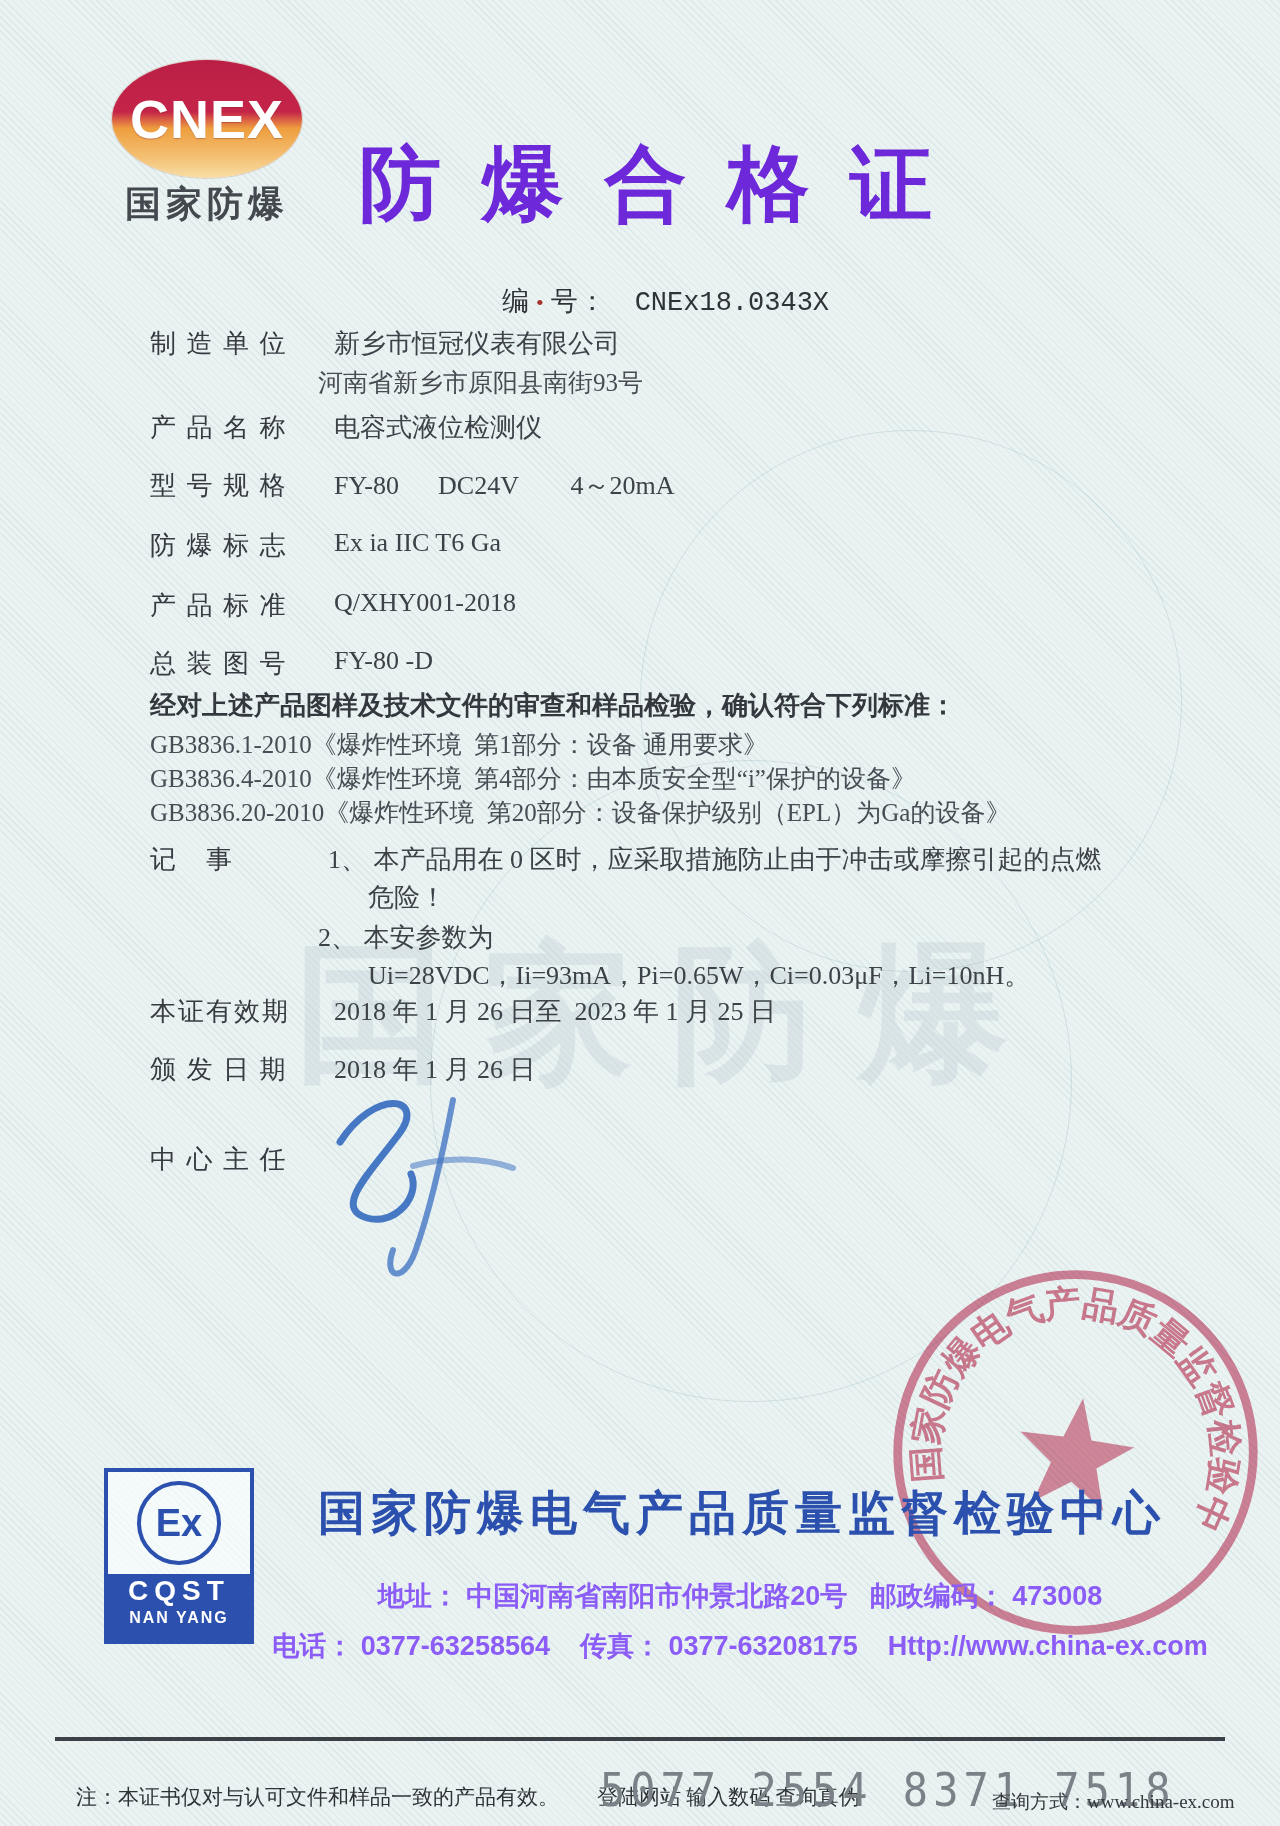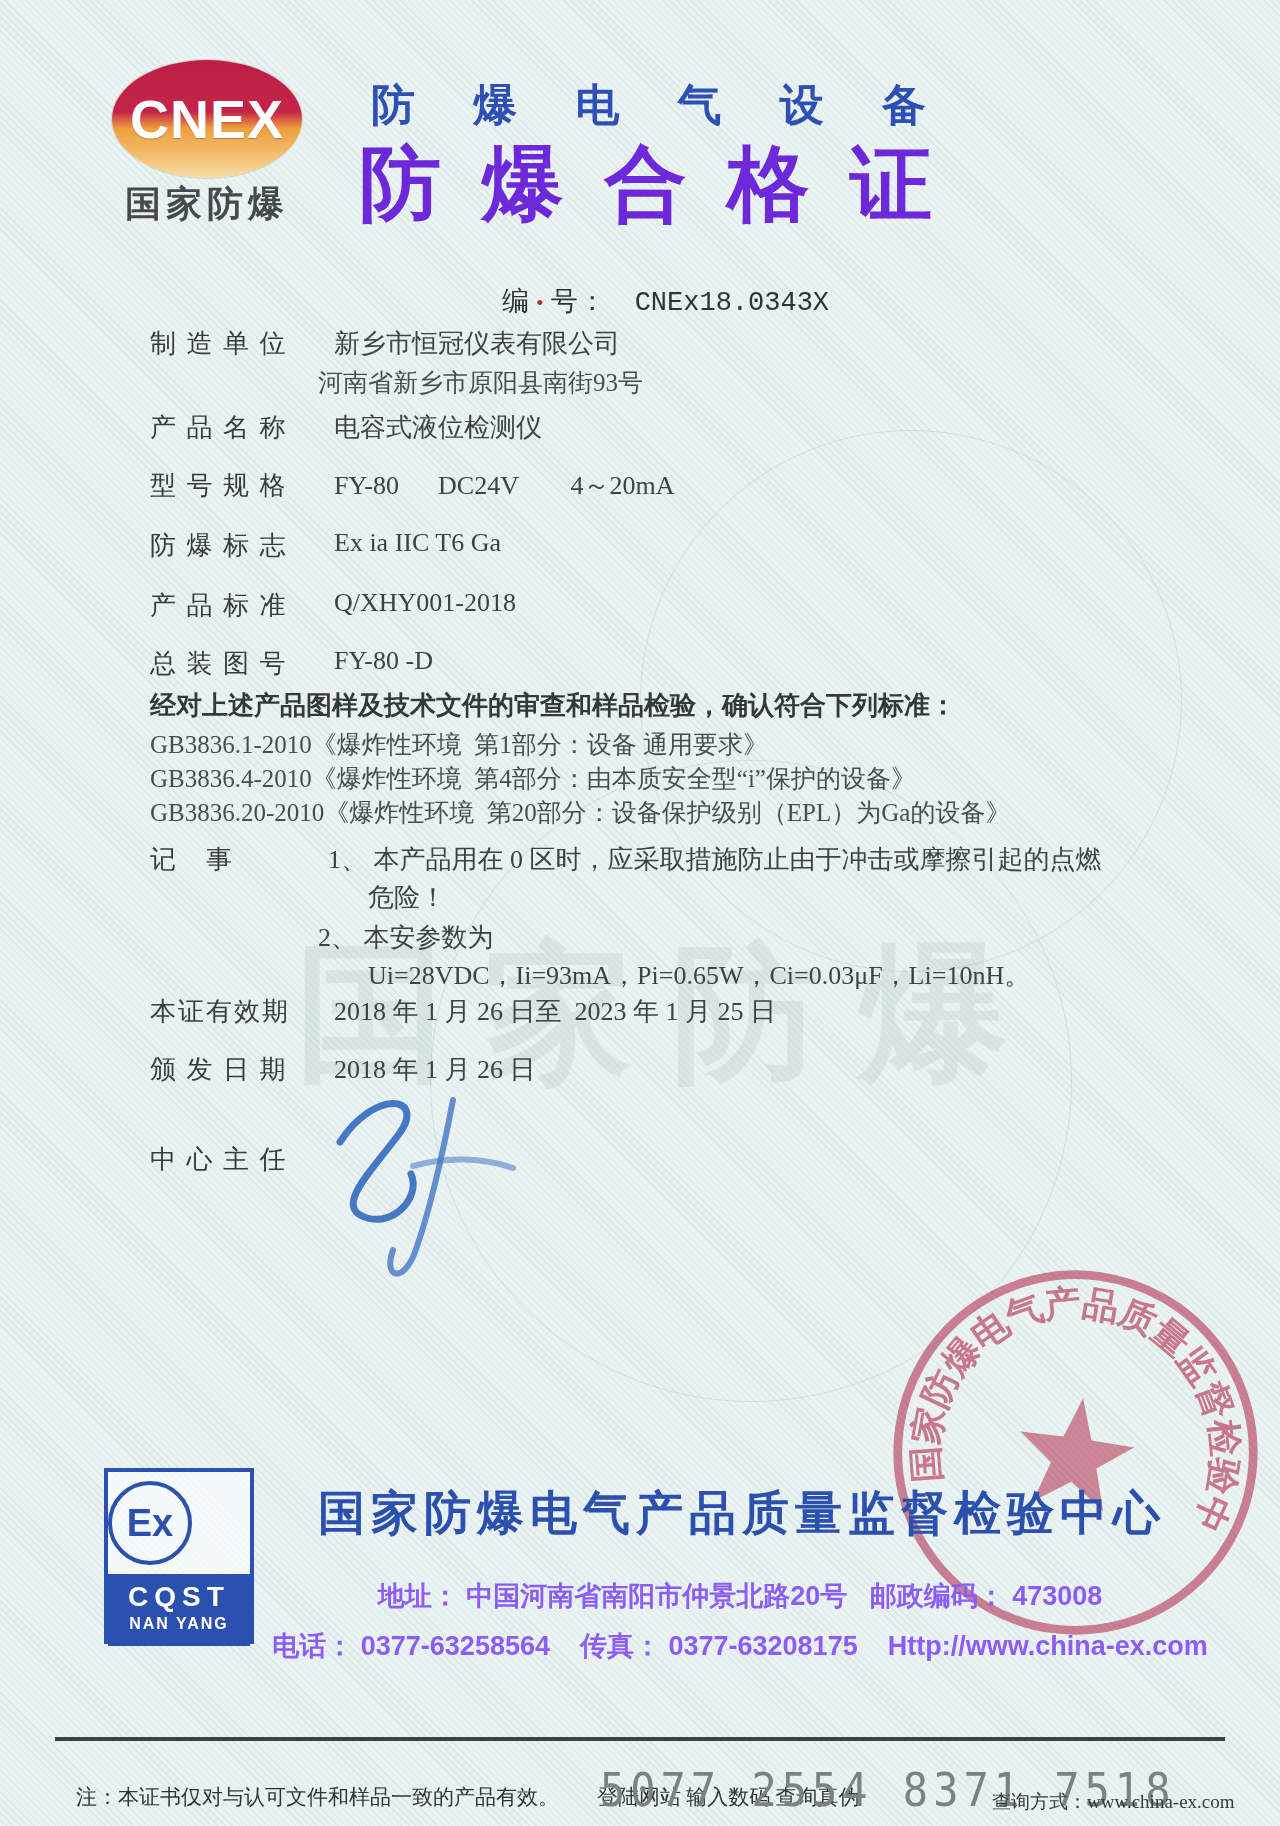--- a/index.html
+++ b/index.html
@@ -71,30 +71,30 @@
 
   
   .sig{left:295px;top:1080px;}
   .stamp{left:878px;top:1255px;mix-blend-mode:multiply;opacity:0.9;}
 
   
   .exlogo{
     left:104px;top:1468px;width:150px;height:176px;border:4px solid #2b50ad;
     background:rgba(250,253,253,0.65);box-sizing:border-box;
   }
-  .ex-top{height:102px;display:flex;align-items:center;}
+  .ex-top{height:102px;display:flex;align-items:center;justify-content:center;}
   .ex-circle{
     width:84px;height:84px;border:4px solid #2b50ad;border-radius:50%;box-sizing:border-box;
     display:flex;align-items:center;justify-content:center;
     font-family:"Liberation Sans","DejaVu Sans",sans-serif;
     font-weight:800;font-size:38px;color:#2b50ad;
   }
   .ex-bottom{
     height:66px;background:#2b50ad;color:#ffffff;text-align:center;
-    font-family:"Liberation Sans","DejaVu Sans",sans-serif;padding-top:6px;
+    font-family:"Liberation Sans","DejaVu Sans",sans-serif;padding-top:0;
   }
   .ex-cqst{font-size:28px;font-weight:700;letter-spacing:6px;line-height:34px;}
   .ex-city{font-size:16px;font-weight:700;letter-spacing:2px;line-height:20px;}
 
   .org-name{
     left:272px;top:1482px;width:940px;text-align:center;
     font-size:47px;font-weight:800;color:#2b50ad;letter-spacing:6px;white-space:nowrap;
   }
   .org-line{
     left:250px;width:980px;text-align:center;
@@ -119,21 +119,20 @@
 
   <div class="watermark">国家防爆</div>
   <div class="deco-circle" style="left:640px;top:430px;width:540px;height:540px;"></div>
   <div class="deco-circle" style="left:430px;top:760px;width:640px;height:640px;"></div>
 
   <div class="z cnex">
     <span>CNEX</span>
   </div>
   <div class="z cnex-caption">国家防爆</div>
 
-  <div class="z subtitle">防 爆 电 气 设 备</div>
   <div class="z title">防 爆 合 格 证</div>
 
   <div class="z cert-no">
     <span>编</span><span class="dot">•</span><span>号：</span><span class="no-value">CNEx18.0343X</span>
   </div>
 
   <div class="row" style="top:326px;">
     <span class="lbl">制 造 单 位</span>
     <span class="val">新乡市恒冠仪表有限公司</span>
   </div>

